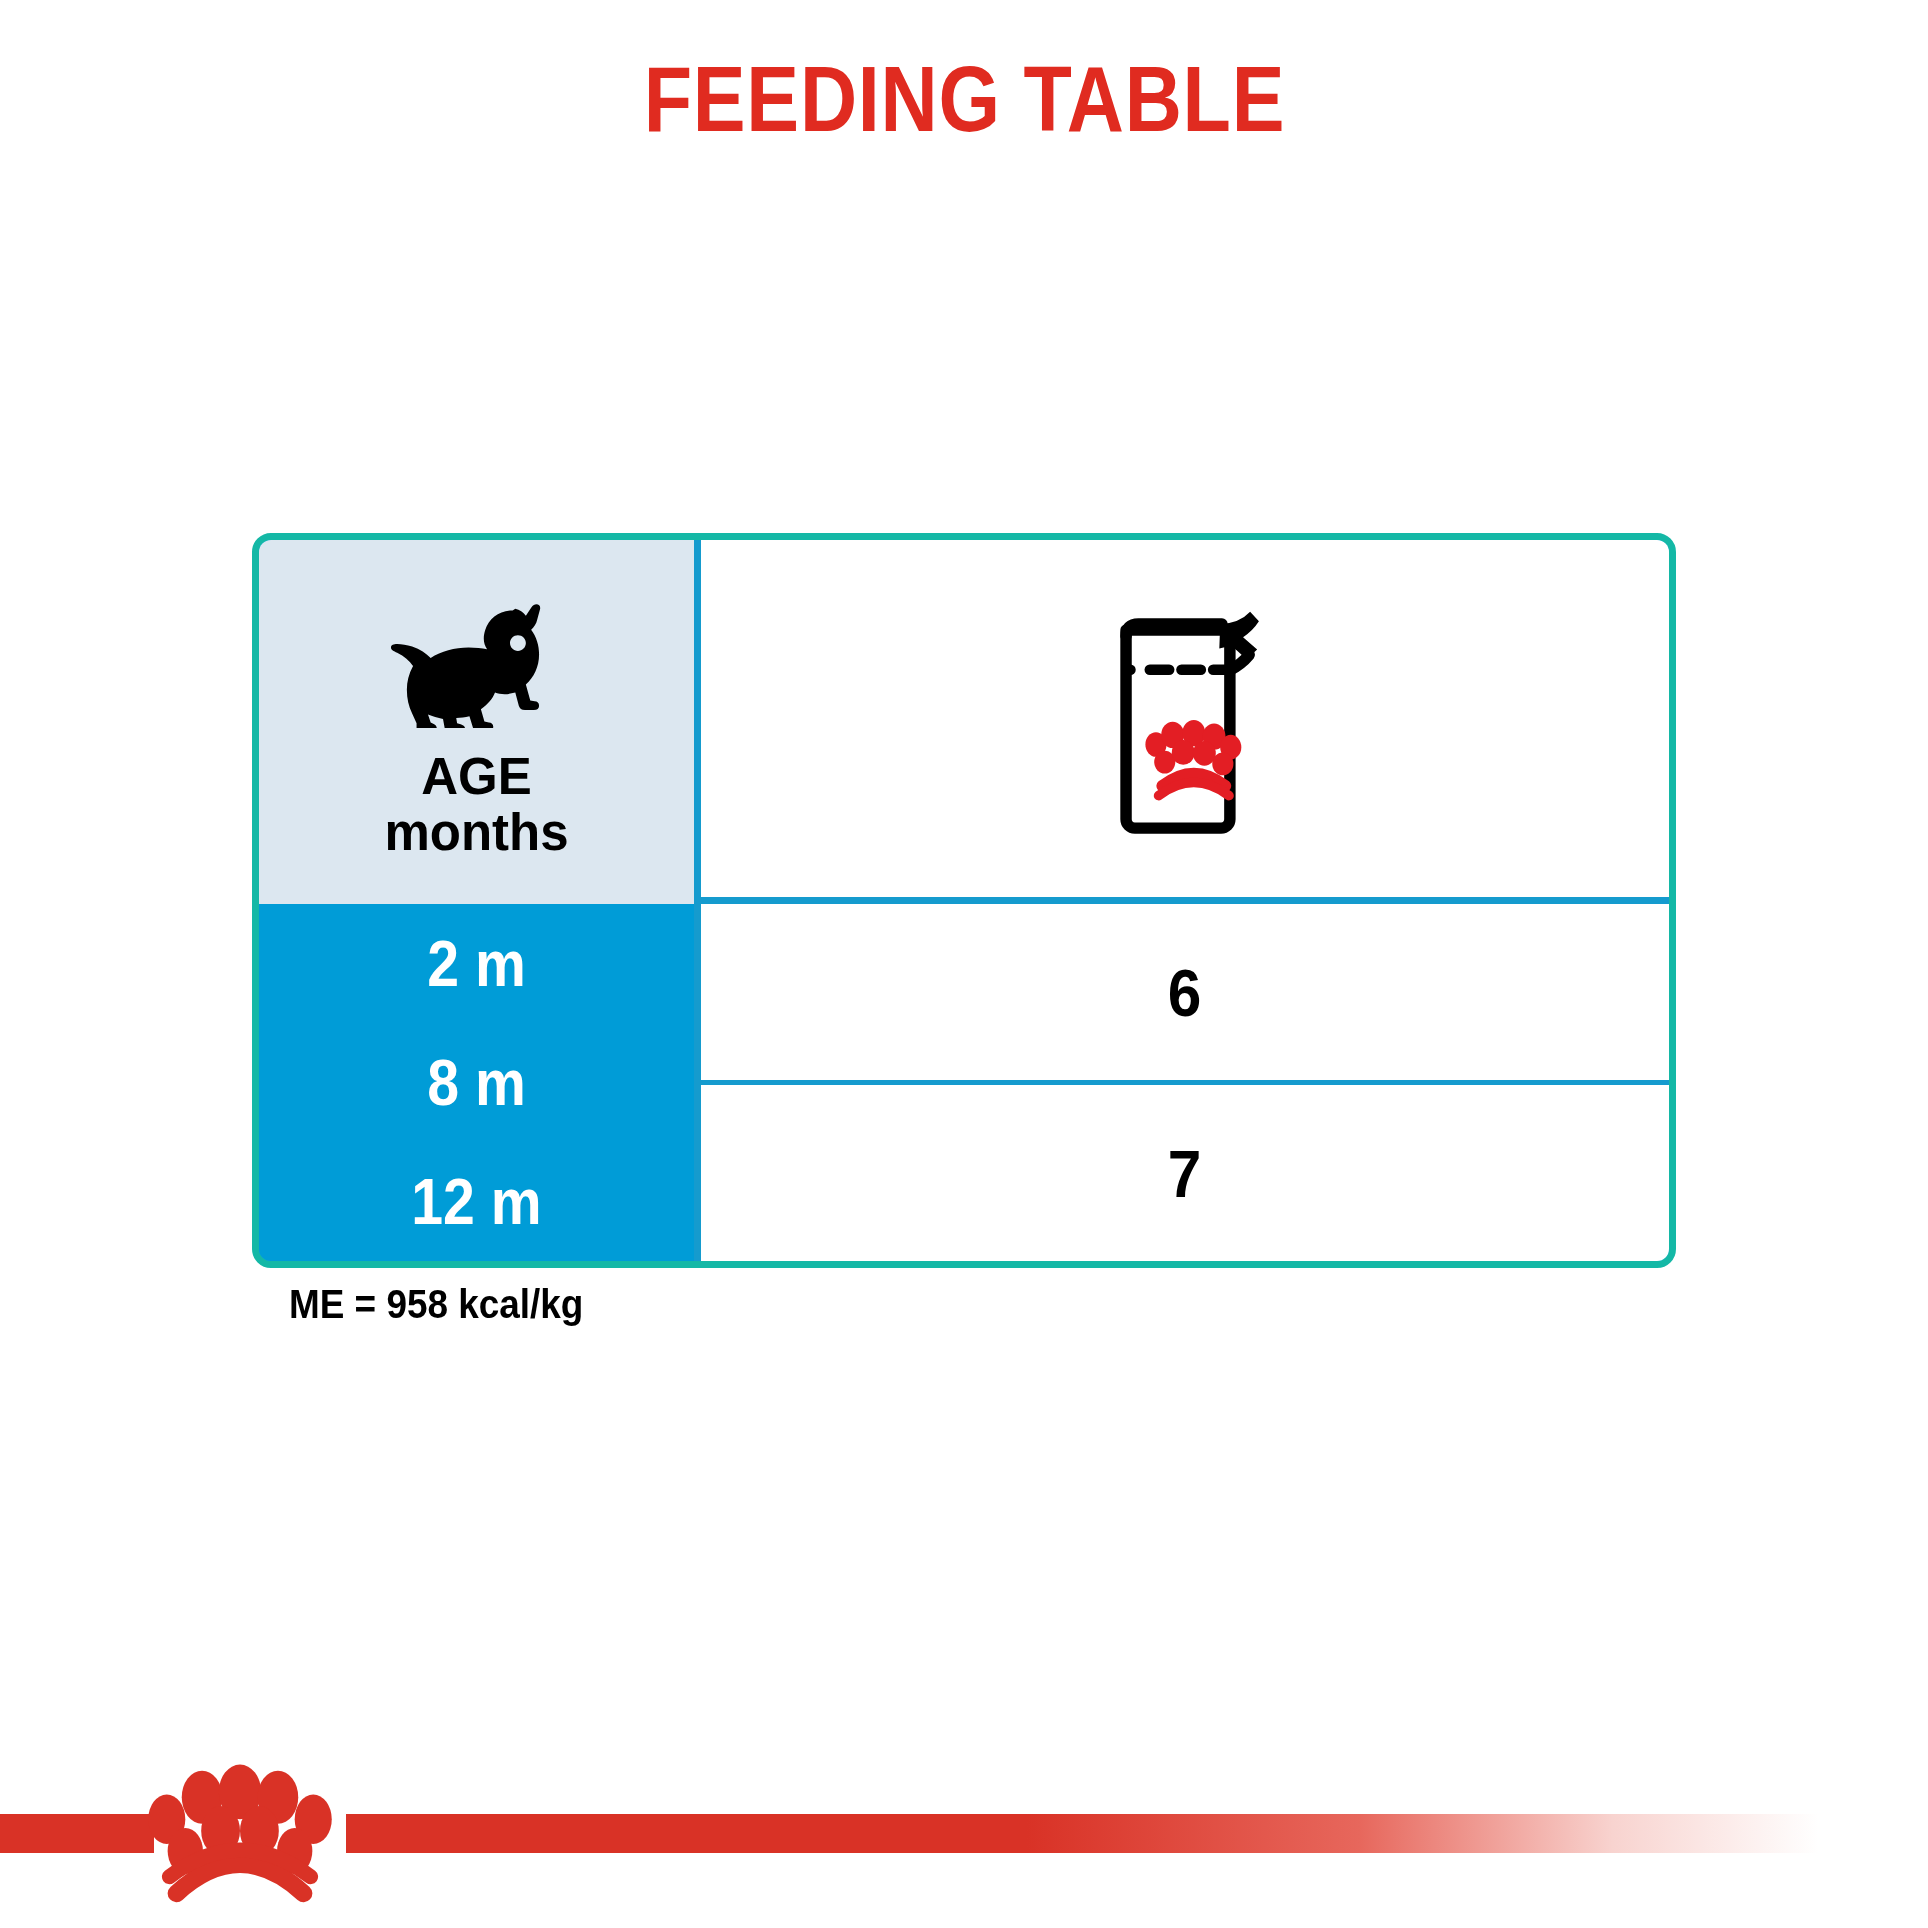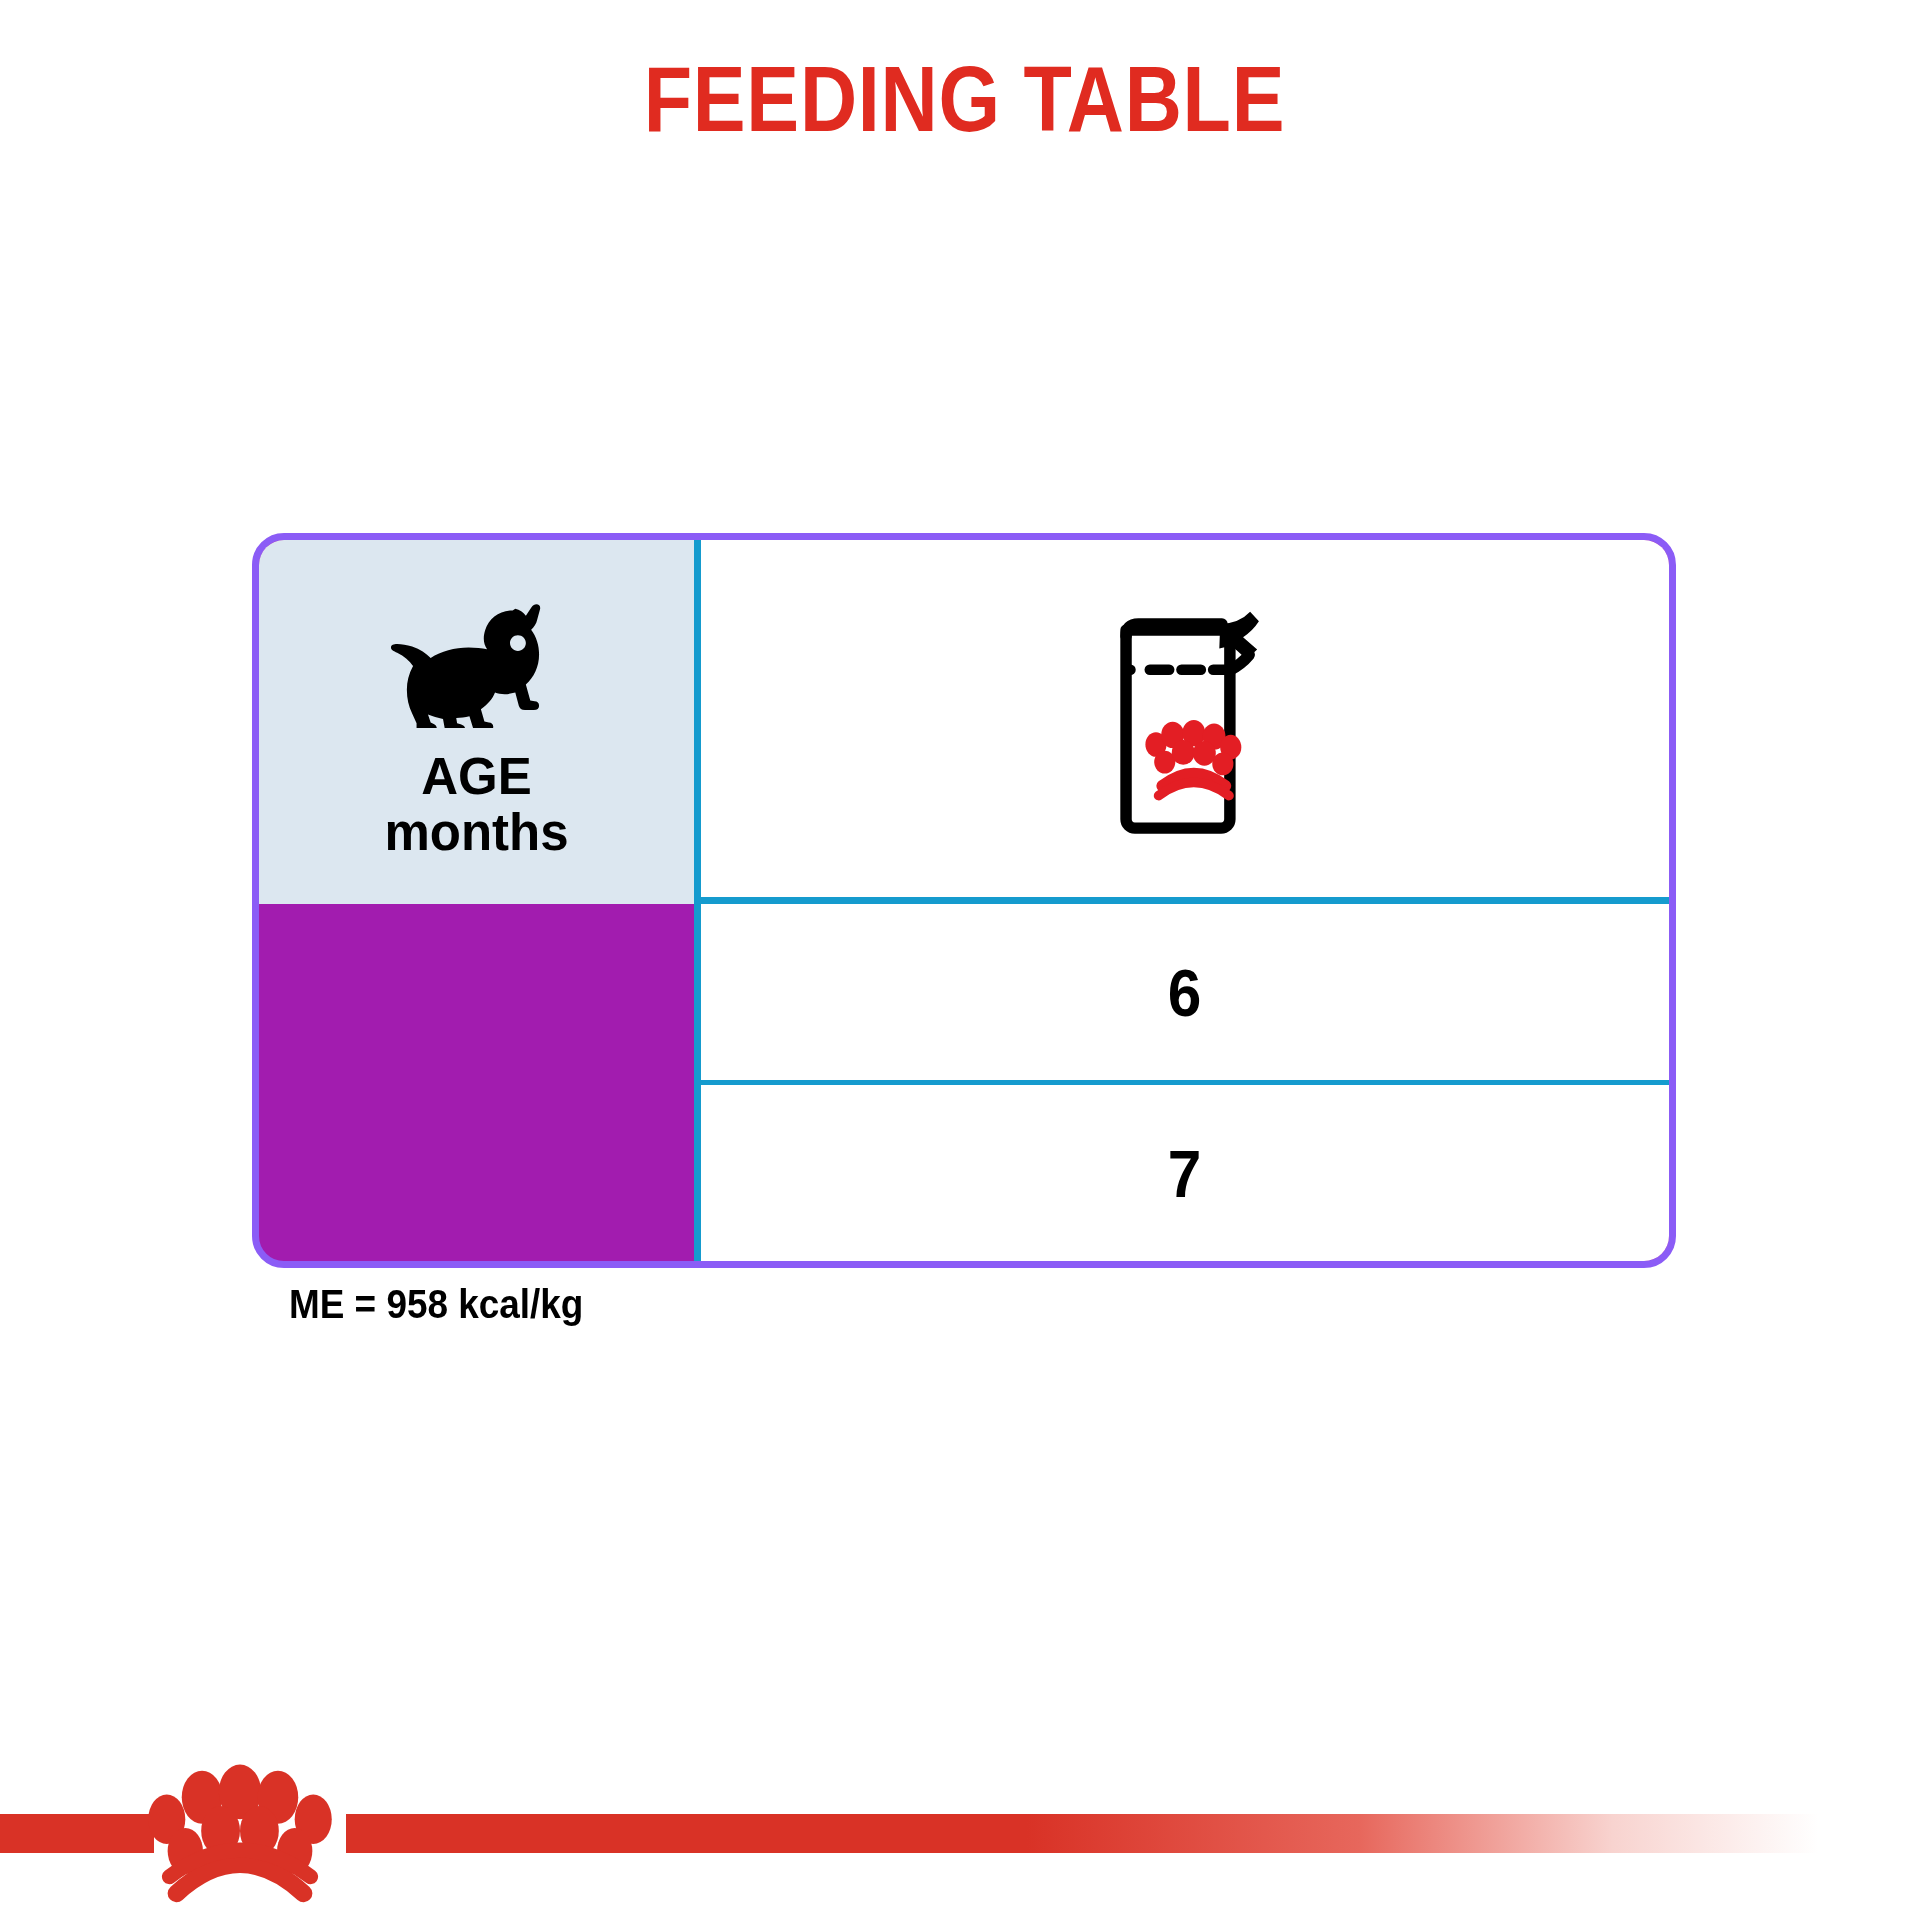--- a/index.html
+++ b/index.html
@@ -36,25 +36,25 @@
   .table-wrap {
     position: absolute;
     left: 252px;
     top: 533px;
     width: 1424px;
     height: 735px;
   }
   .table-frame {
     position: absolute;
     inset: 0;
-    border: 7px solid #8b5cf6;
-    border-radius: 32px;
+    border: 7px solid #14b8a6;
+    border-radius: 19px;
     box-sizing: border-box;
     overflow: hidden;
-    background: #a21caf;
+    background: #0ea5e9;
   }
 
   
   .col-left {
     position: absolute;
     left: 0;
     top: 0;
     width: 435px;
     height: 100%;
     box-sizing: border-box;
@@ -208,20 +208,25 @@
           <svg viewBox="0 0 194 140" width="171" height="124" xmlns="http://www.w3.org/2000/svg" aria-hidden="true">
             <path fill="#000000" d="M138 7c-15 0-27 9-31 22-3 9-2 16 2 22-6-1-13-2-21-2-16 0-31 4-43 12-5-5-12-10-21-13-6-2-12-3-17-3-4 0-7 1-7 4 0 3 3 4 7 6 8 4 14 9 18 15-5 9-7 18-7 27 0 10 2 19 6 27l5 11v6c0 3 2 5 6 5h11c4 0 6-2 6-5 0-2-1-4-3-5l-4-2-3-9c5 2 11 4 17 5l2 11c0 3 2 5 6 5h11c4 0 6-2 6-5 0-3-2-4-5-5l-4-1-1-6c5 0 10-1 15-2l4 13c1 3 3 4 7 4h10c4 0 6-2 6-5 0-3-2-5-5-5l-5-1-4-14c7-5 13-11 16-19 3 1 7 2 11 2 4 0 8-1 12-2l4 15c1 3 3 5 7 5h10c4 0 6-2 6-5 0-3-2-5-5-5l-5-1-5-18c9-8 15-20 15-34 0-10-3-20-9-28 3-3 6-7 7-12l3-11c1-4-1-6-4-6-2 0-4 1-6 4l-6 9c-3-4-7-7-12-8zm6 28c5 0 9 4 9 9s-4 9-9 9-9-4-9-9 4-9 9-9z"></path>
           </svg>
         </span>
         <div class="head-text">
           <span class="l1">AGE</span>
           <span class="l2">months</span>
         </div>
       </div>
 
+      <div class="left-body">
+        <div class="left-row">2 m</div>
+        <div class="left-row">8 m</div>
+        <div class="left-row">12 m</div>
+      </div>
     </div>
 
     <div class="col-right">
 
       <div class="pouch-cell">
         <span class="pouch-icon">
           <svg viewBox="0 0 200 268" width="176" height="236" xmlns="http://www.w3.org/2000/svg" aria-hidden="true">
 
             <path fill="none" stroke="#000000" stroke-width="13" stroke-linejoin="round" d="M33 33 h118 v215 a10 10 0 0 1 -10 10 H43 a10 10 0 0 1 -10 -10 Z"></path>
 

